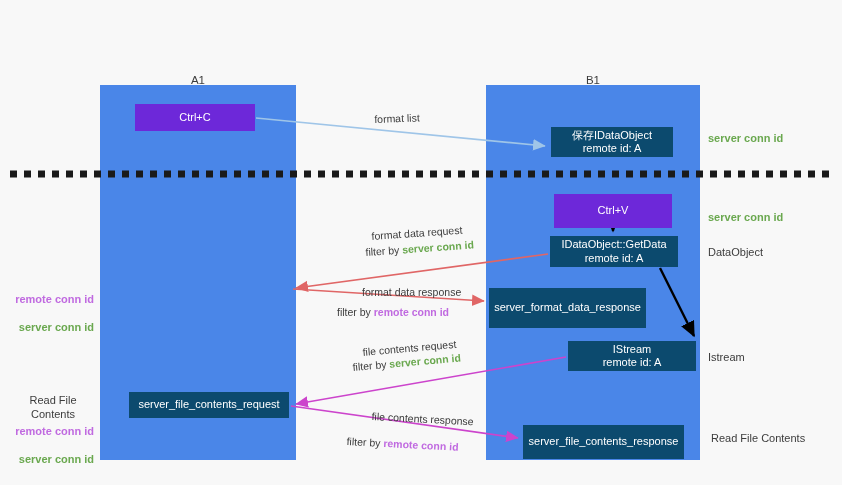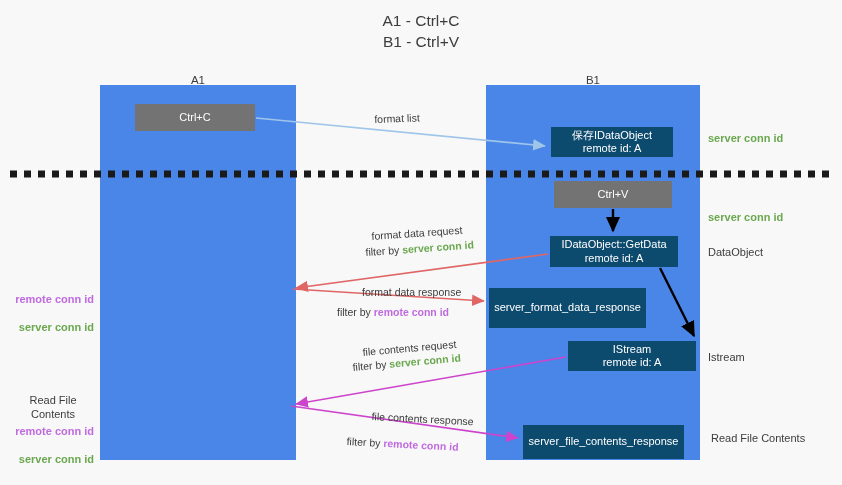--- a/index.html
+++ b/index.html
@@ -36,26 +36,26 @@
 
   
   .box{
     box-sizing:border-box;
     display:flex;align-items:center;justify-content:center;
     text-align:center;color:#ffffff;
     font-size:11px;line-height:13.5px;
     white-space:pre-line;
     padding:2px 4px;
   }
-  .green{background:#737373;}
+  .green{background:#6d28d9;}
   .orange{background:#0c4a6e;}
 
   #box-ctrlc{left:135px;top:104px;width:120px;height:27px;}
   #box-idataobject{left:551px;top:127px;width:122px;height:30px;}
-  #box-ctrlv{left:554px;top:181px;width:118px;height:27px;}
+  #box-ctrlv{left:554px;top:194px;width:118px;height:34px;}
   #box-getdata{left:550px;top:236px;width:128px;height:31px;}
   #box-fmtreq{left:129px;top:276px;width:162px;height:26px;}
   #box-fmtresp{left:489px;top:288px;width:157px;height:40px;}
   #box-istream{left:568px;top:341px;width:128px;height:30px;}
   #box-filereq{left:129px;top:392px;width:160px;height:26px;}
   #box-fileresp{left:523px;top:425px;width:161px;height:34px;}
 
   
   .ann{font-size:11px;line-height:14px;white-space:pre-line;}
   .green-t{color:#6aa84f;font-weight:bold;}
@@ -91,22 +91,20 @@
   #lbl-fcr3{left:372px;top:409px;transform:rotate(3deg);}
   #lbl-fcr4{left:347px;top:434px;transform:rotate(3deg);}
 
   svg#wires{position:absolute;left:0;top:0;width:842px;height:485px;pointer-events:none;}
 </style>
 </head>
 <body>
 
 <div id="stage">
 
-  <div class="abs" id="title">A1 - Ctrl+C
-B1 - Ctrl+V</div>
 
   <div class="abs lane-head" id="head-a1">A1
 remote</div>
   <div class="abs lane-head" id="head-b1">B1
 connection</div>
 
   <div class="abs lane" id="lane-a1"></div>
   <div class="abs lane" id="lane-b1"></div>
 
   <svg id="wires" viewBox="0 0 842 485">
@@ -144,20 +142,21 @@
 
   <div class="abs box green" id="box-ctrlc">Ctrl+C</div>
   <div class="abs box orange" id="box-idataobject">保存IDataObject
 remote id: A</div>
   <div class="abs box green" id="box-ctrlv">Ctrl+V</div>
   <div class="abs box orange" id="box-getdata">IDataObject::GetData
 remote id: A</div>
   <div class="abs box orange" id="box-fmtresp">server_format_data_response</div>
   <div class="abs box orange" id="box-istream">IStream
 remote id: A</div>
+  <div class="abs box orange" id="box-filereq">server_file_contents_request</div>
   <div class="abs box orange" id="box-fileresp">server_file_contents_response</div>
 
   <div class="abs ann green-t" id="ann-r1">server conn id</div>
   <div class="abs ann green-t" id="ann-r2">server conn id</div>
   <div class="abs ann plain-t" id="ann-r3">DataObject</div>
   <div class="abs ann plain-t" id="ann-r4">Istream</div>
   <div class="abs ann plain-t" id="ann-r5">Read File Contents</div>
 
   <div class="abs ann" id="ann-l1">
     <span class="purple-t">remote conn id</span><br>

